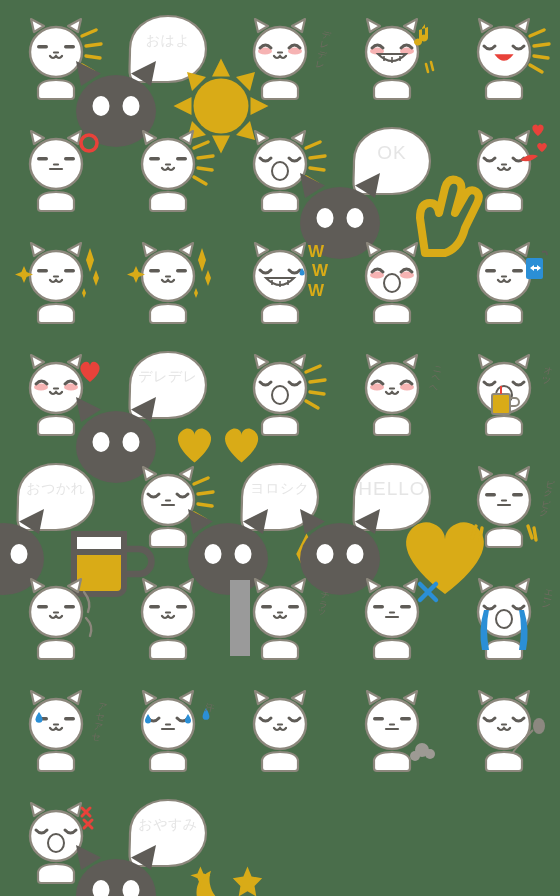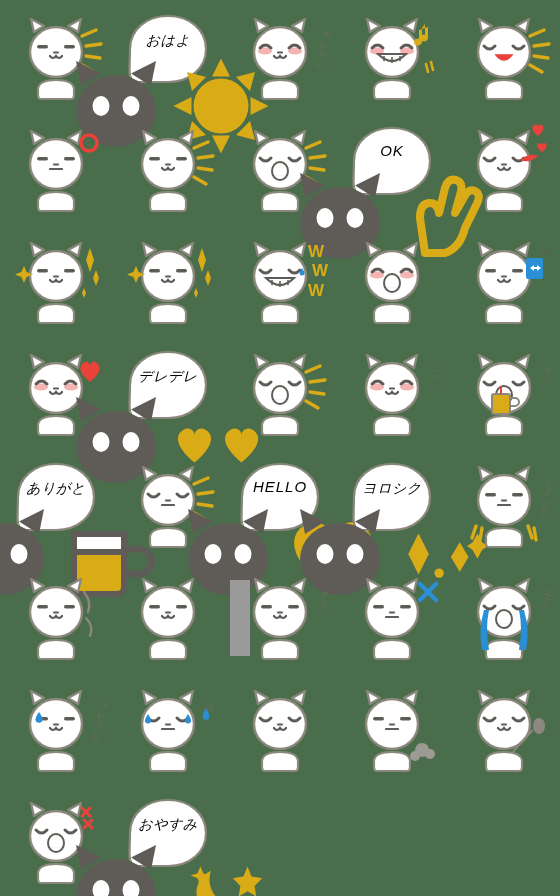--- a/index.html
+++ b/index.html
@@ -35,29 +35,28 @@
   }
   .art svg { display: block; width: 100px; height: 100px; }
 
   
   .bubble-text {
     position: absolute;
     left: 0; right: 0;
     top: 26px;
     text-align: center;
     font-size: 14px;
-    color: #000000;
+    color: #e5e5e5;
     letter-spacing: 0.5px;
     font-family: "DejaVu Sans", sans-serif;
     pointer-events: none;
-    font-style: italic;
   }
   .bubble-text.latin {
     font-family: "Liberation Sans", sans-serif;
-    font-size: 15px;
+    font-size: 19px;
     letter-spacing: 1px;
     top: 24px;
   }
   .bubble-icons {
     position: absolute;
     left: 0; right: 0;
     top: 50px;
     display: flex;
     align-items: center;
     justify-content: center;
@@ -468,21 +467,21 @@
       <path d="M47 44 v8" stroke="#e8423a" stroke-width="2"></path>
         </svg>
         <div class="side-text rot" style="right: 2px; top: 18px;">オツ</div>
       </div>
     </div>
     <div class="sticker-cell">
       <div class="art">
         <svg viewBox="0 0 100 100">
           <path d="M50 10 C72 10 88 24 88 43 C88 62 72 76 50 76 L22 76 C14 76 10 82 9 88 C12 82 12 78 14 74 C10 68 12 62 12 43 C12 24 28 10 50 10 Z" fill="#ffffff" stroke="#8c877c" stroke-width="2.2" stroke-linejoin="round"></path>
         </svg>
-        <div class="bubble-text">ありがと</div>
+        <div class="bubble-text">おつかれ</div>
         <div class="bubble-icons">
           <span>
             <svg width="16" height="16" viewBox="0 0 20 20">
               <path d="M3 6 L2 1 L7 3.5 Z M17 6 L18 1 L13 3.5 Z" fill="#5f5c57"></path>
         <ellipse cx="10" cy="11" rx="8" ry="7.2" fill="#5f5c57"></ellipse>
         <ellipse cx="7" cy="10" rx="1.7" ry="2" fill="#fff"></ellipse>
               <ellipse cx="13" cy="10" rx="1.7" ry="2" fill="#fff"></ellipse>
             </svg>
           </span>
           <span>
@@ -506,43 +505,20 @@
                <path d="M59 40 q5.5 6 11 0" stroke="#5f5c57" stroke-width="3" fill="none" stroke-linecap="round"></path>
           <path d="M44 51 h12" stroke="#5f5c57" stroke-width="2.2" stroke-linecap="round"></path>
                 <path d="M48 46.5 h4" stroke="#5f5c57" stroke-width="2.2" stroke-linecap="round"></path>
           <g stroke="#d9ab17" stroke-width="3.4" stroke-linecap="round">
       <path d="M76 30 L90 24"></path>
             <path d="M80 40 L95 38"></path>
             <path d="M80 50 L94 52"></path>
             <path d="M76 59 L88 66"></path>
           </g>
         </svg>
-      </div>
-    </div>
-    <div class="sticker-cell">
-      <div class="art">
-        <svg viewBox="0 0 100 100">
-          <path d="M50 10 C72 10 88 24 88 43 C88 62 72 76 50 76 L22 76 C14 76 10 82 9 88 C12 82 12 78 14 74 C10 68 12 62 12 43 C12 24 28 10 50 10 Z" fill="#ffffff" stroke="#8c877c" stroke-width="2.2" stroke-linejoin="round"></path>
-        </svg>
-        <div class="bubble-text latin">HELLO</div>
-        <div class="bubble-icons">
-          <span>
-            <svg width="16" height="16" viewBox="0 0 20 20">
-              <path d="M3 6 L2 1 L7 3.5 Z M17 6 L18 1 L13 3.5 Z" fill="#5f5c57"></path>
-        <ellipse cx="10" cy="11" rx="8" ry="7.2" fill="#5f5c57"></ellipse>
-        <ellipse cx="7" cy="10" rx="1.7" ry="2" fill="#fff"></ellipse>
-              <ellipse cx="13" cy="10" rx="1.7" ry="2" fill="#fff"></ellipse>
-            </svg>
-          </span>
-          <span>
-            <svg width="16" height="16" viewBox="0 0 20 20">
-              <path d="M10 18 C2 12 0.5 7 4 4.4 C6.6 2.5 10 4.6 10 7 C10 4.6 13.4 2.5 16 4.4 C19.5 7 18 12 10 18 Z" fill="#d9ab17"></path>
-            </svg>
-          </span>
-        </div>
       </div>
     </div>
     <div class="sticker-cell">
       <div class="art">
         <svg viewBox="0 0 100 100">
           <path d="M50 10 C72 10 88 24 88 43 C88 62 72 76 50 76 L22 76 C14 76 10 82 9 88 C12 82 12 78 14 74 C10 68 12 62 12 43 C12 24 28 10 50 10 Z" fill="#ffffff" stroke="#8c877c" stroke-width="2.2" stroke-linejoin="round"></path>
         </svg>
         <div class="bubble-text">ヨロシク</div>
         <div class="bubble-icons">
           <span>
@@ -562,20 +538,43 @@
         <circle cx="15" cy="15.5" r="1.6"></circle>
               </g>
             </svg>
           </span>
         </div>
       </div>
     </div>
     <div class="sticker-cell">
       <div class="art">
         <svg viewBox="0 0 100 100">
+          <path d="M50 10 C72 10 88 24 88 43 C88 62 72 76 50 76 L22 76 C14 76 10 82 9 88 C12 82 12 78 14 74 C10 68 12 62 12 43 C12 24 28 10 50 10 Z" fill="#ffffff" stroke="#8c877c" stroke-width="2.2" stroke-linejoin="round"></path>
+        </svg>
+        <div class="bubble-text latin">HELLO</div>
+        <div class="bubble-icons">
+          <span>
+            <svg width="16" height="16" viewBox="0 0 20 20">
+              <path d="M3 6 L2 1 L7 3.5 Z M17 6 L18 1 L13 3.5 Z" fill="#5f5c57"></path>
+        <ellipse cx="10" cy="11" rx="8" ry="7.2" fill="#5f5c57"></ellipse>
+        <ellipse cx="7" cy="10" rx="1.7" ry="2" fill="#fff"></ellipse>
+              <ellipse cx="13" cy="10" rx="1.7" ry="2" fill="#fff"></ellipse>
+            </svg>
+          </span>
+          <span>
+            <svg width="16" height="16" viewBox="0 0 20 20">
+              <path d="M10 18 C2 12 0.5 7 4 4.4 C6.6 2.5 10 4.6 10 7 C10 4.6 13.4 2.5 16 4.4 C19.5 7 18 12 10 18 Z" fill="#d9ab17"></path>
+            </svg>
+          </span>
+        </div>
+      </div>
+    </div>
+    <div class="sticker-cell">
+      <div class="art">
+        <svg viewBox="0 0 100 100">
     <path d="M28 26 l-3 -13 l13 7 z" fill="#ffffff" stroke="#8c877c" stroke-width="2.2" stroke-linejoin="round"></path>
     <path d="M72 26 l3 -13 l-13 7 z" fill="#ffffff" stroke="#8c877c" stroke-width="2.2" stroke-linejoin="round"></path>
     <path d="M50 74 q-16 0 -18 8 l0 8 q0 3 3 3 l30 0 q3 0 3 -3 l0 -8 q-2 -8 -18 -8 z" fill="#ffffff" stroke="#8c877c" stroke-width="2.2" stroke-linejoin="round"></path>
     <ellipse cx="50" cy="46" rx="26" ry="25" fill="#ffffff" stroke="#8c877c" stroke-width="2.4"></ellipse>
     <rect x="31" y="39" width="11" height="3.4" rx="1.7" fill="#5f5c57"></rect>
                <rect x="58" y="39" width="11" height="3.4" rx="1.7" fill="#5f5c57"></rect>
           <path d="M44 51 h12" stroke="#5f5c57" stroke-width="2.2" stroke-linecap="round"></path>
                 <path d="M48 46.5 h4" stroke="#5f5c57" stroke-width="2.2" stroke-linecap="round"></path>
           <g stroke="#d9ab17" stroke-width="3.4" stroke-linecap="round">
       <path d="M22 72 L18 84"></path>

